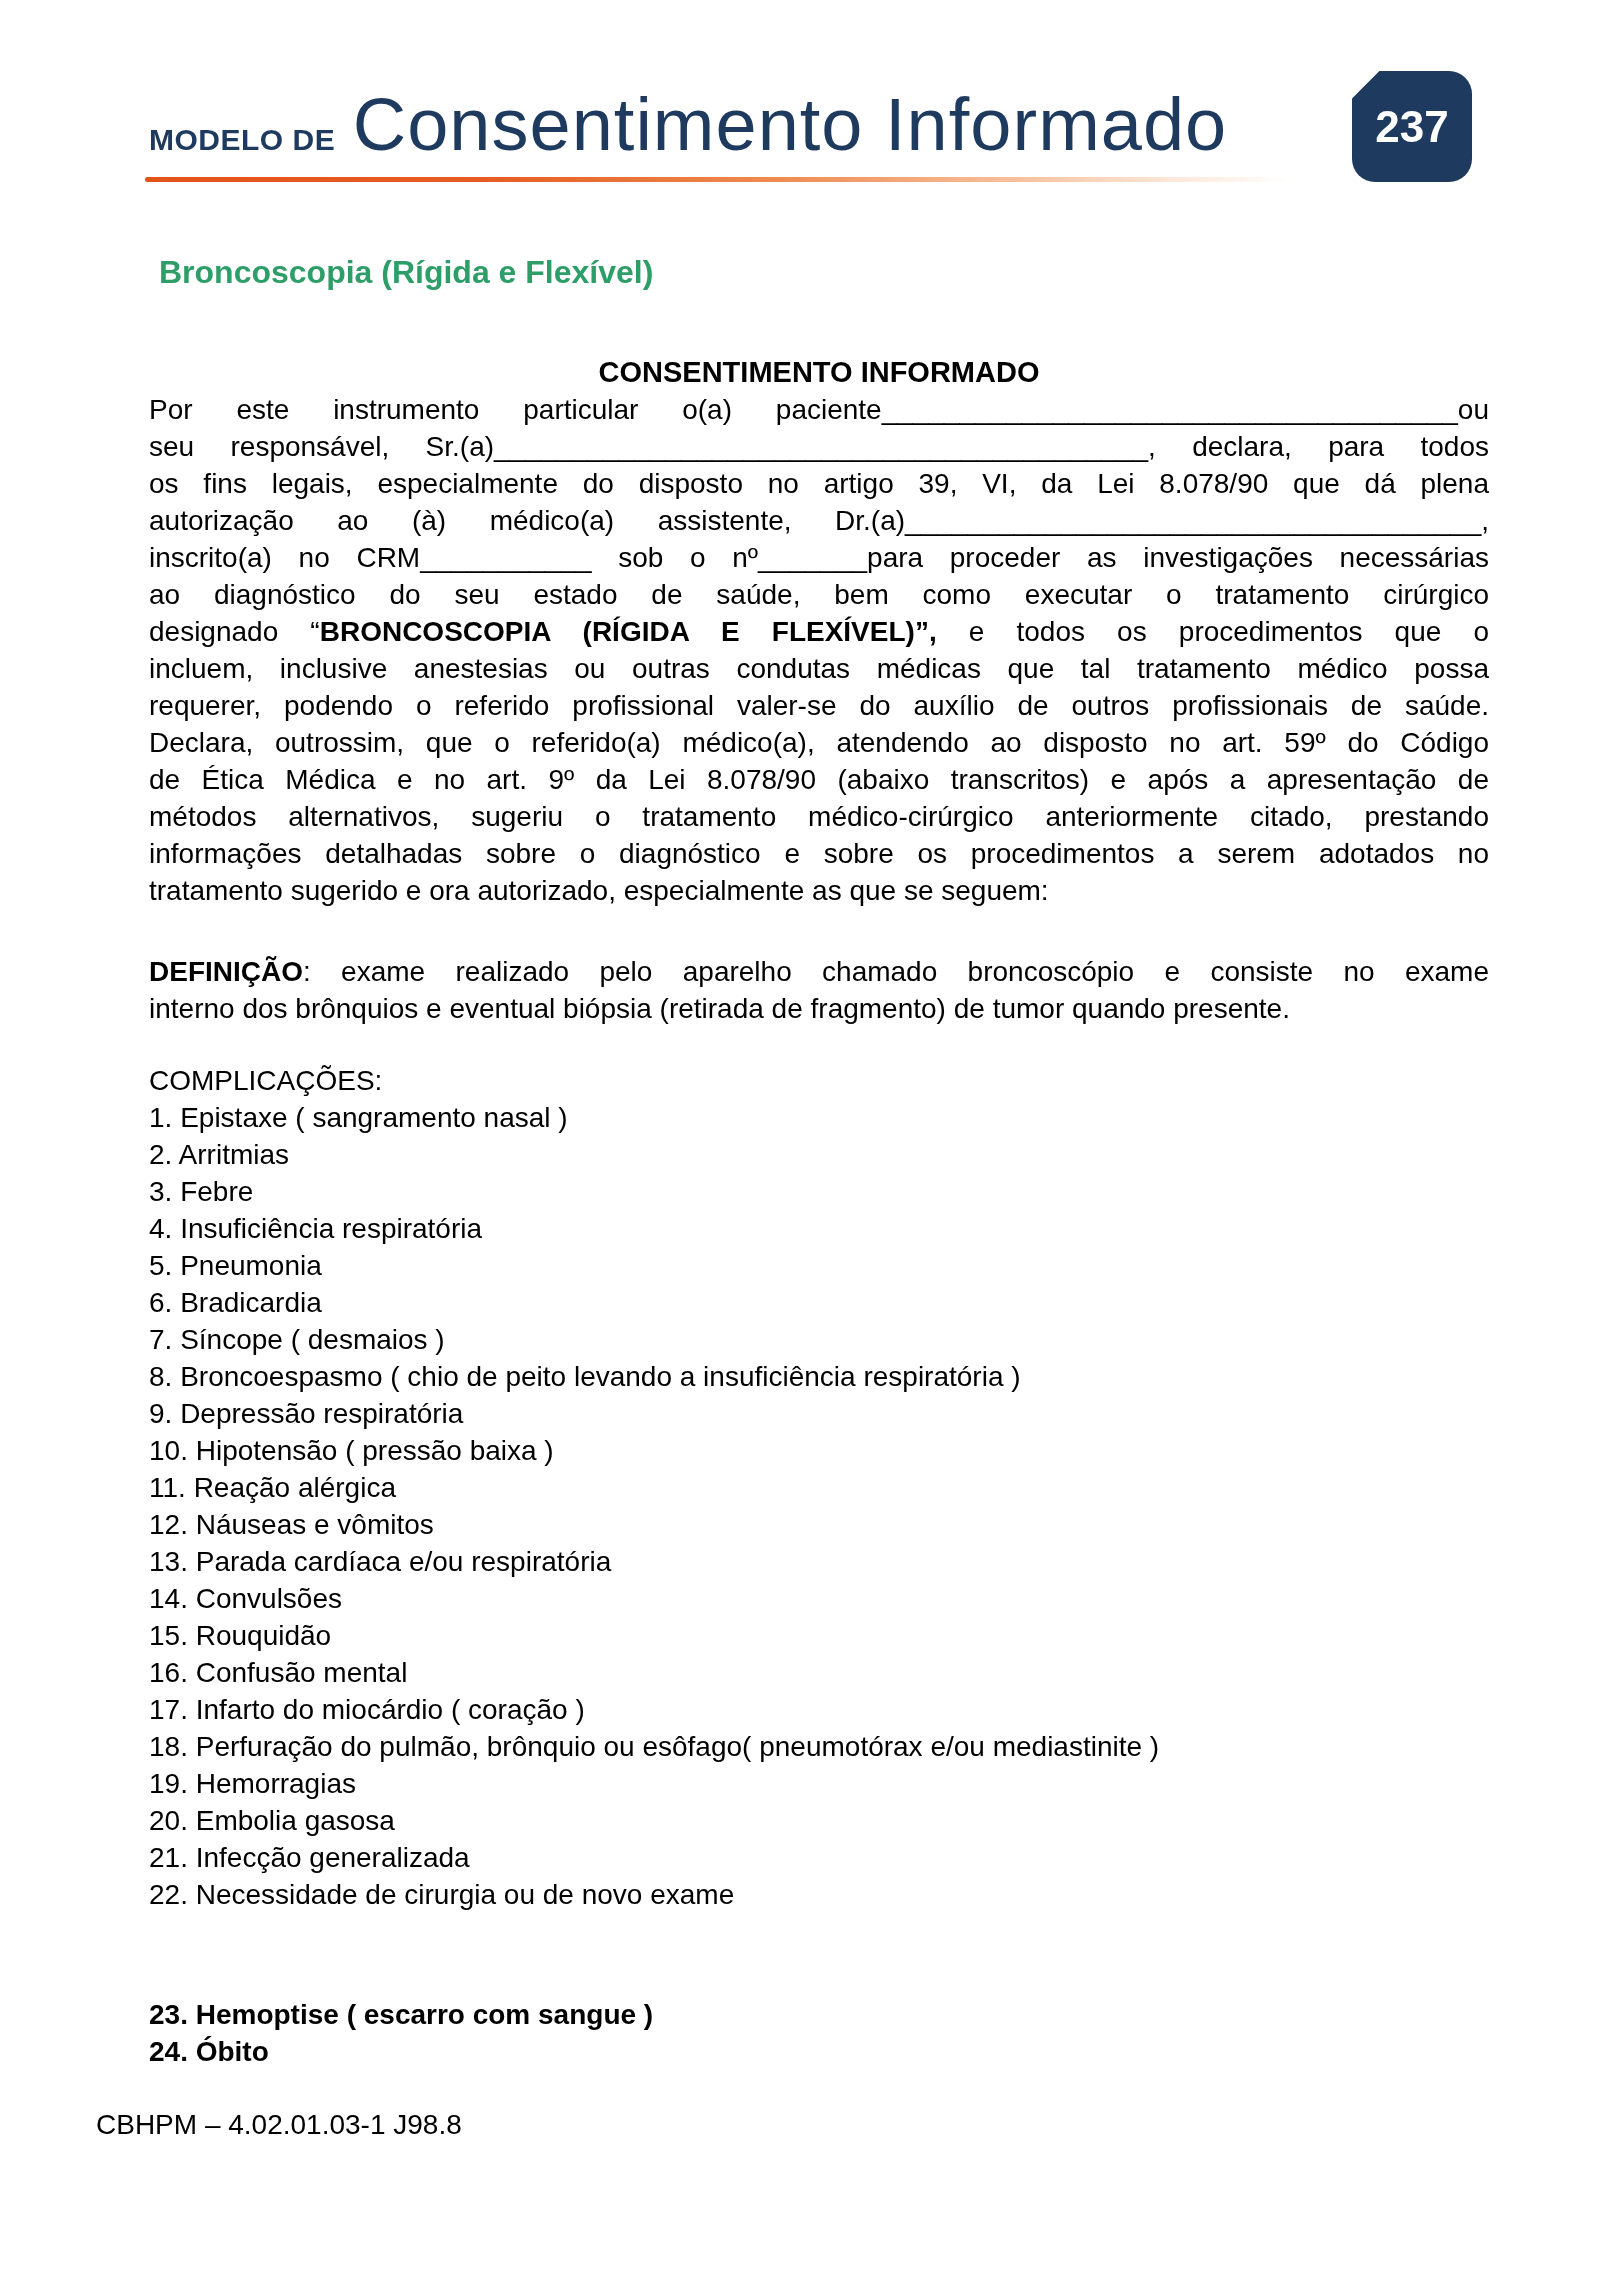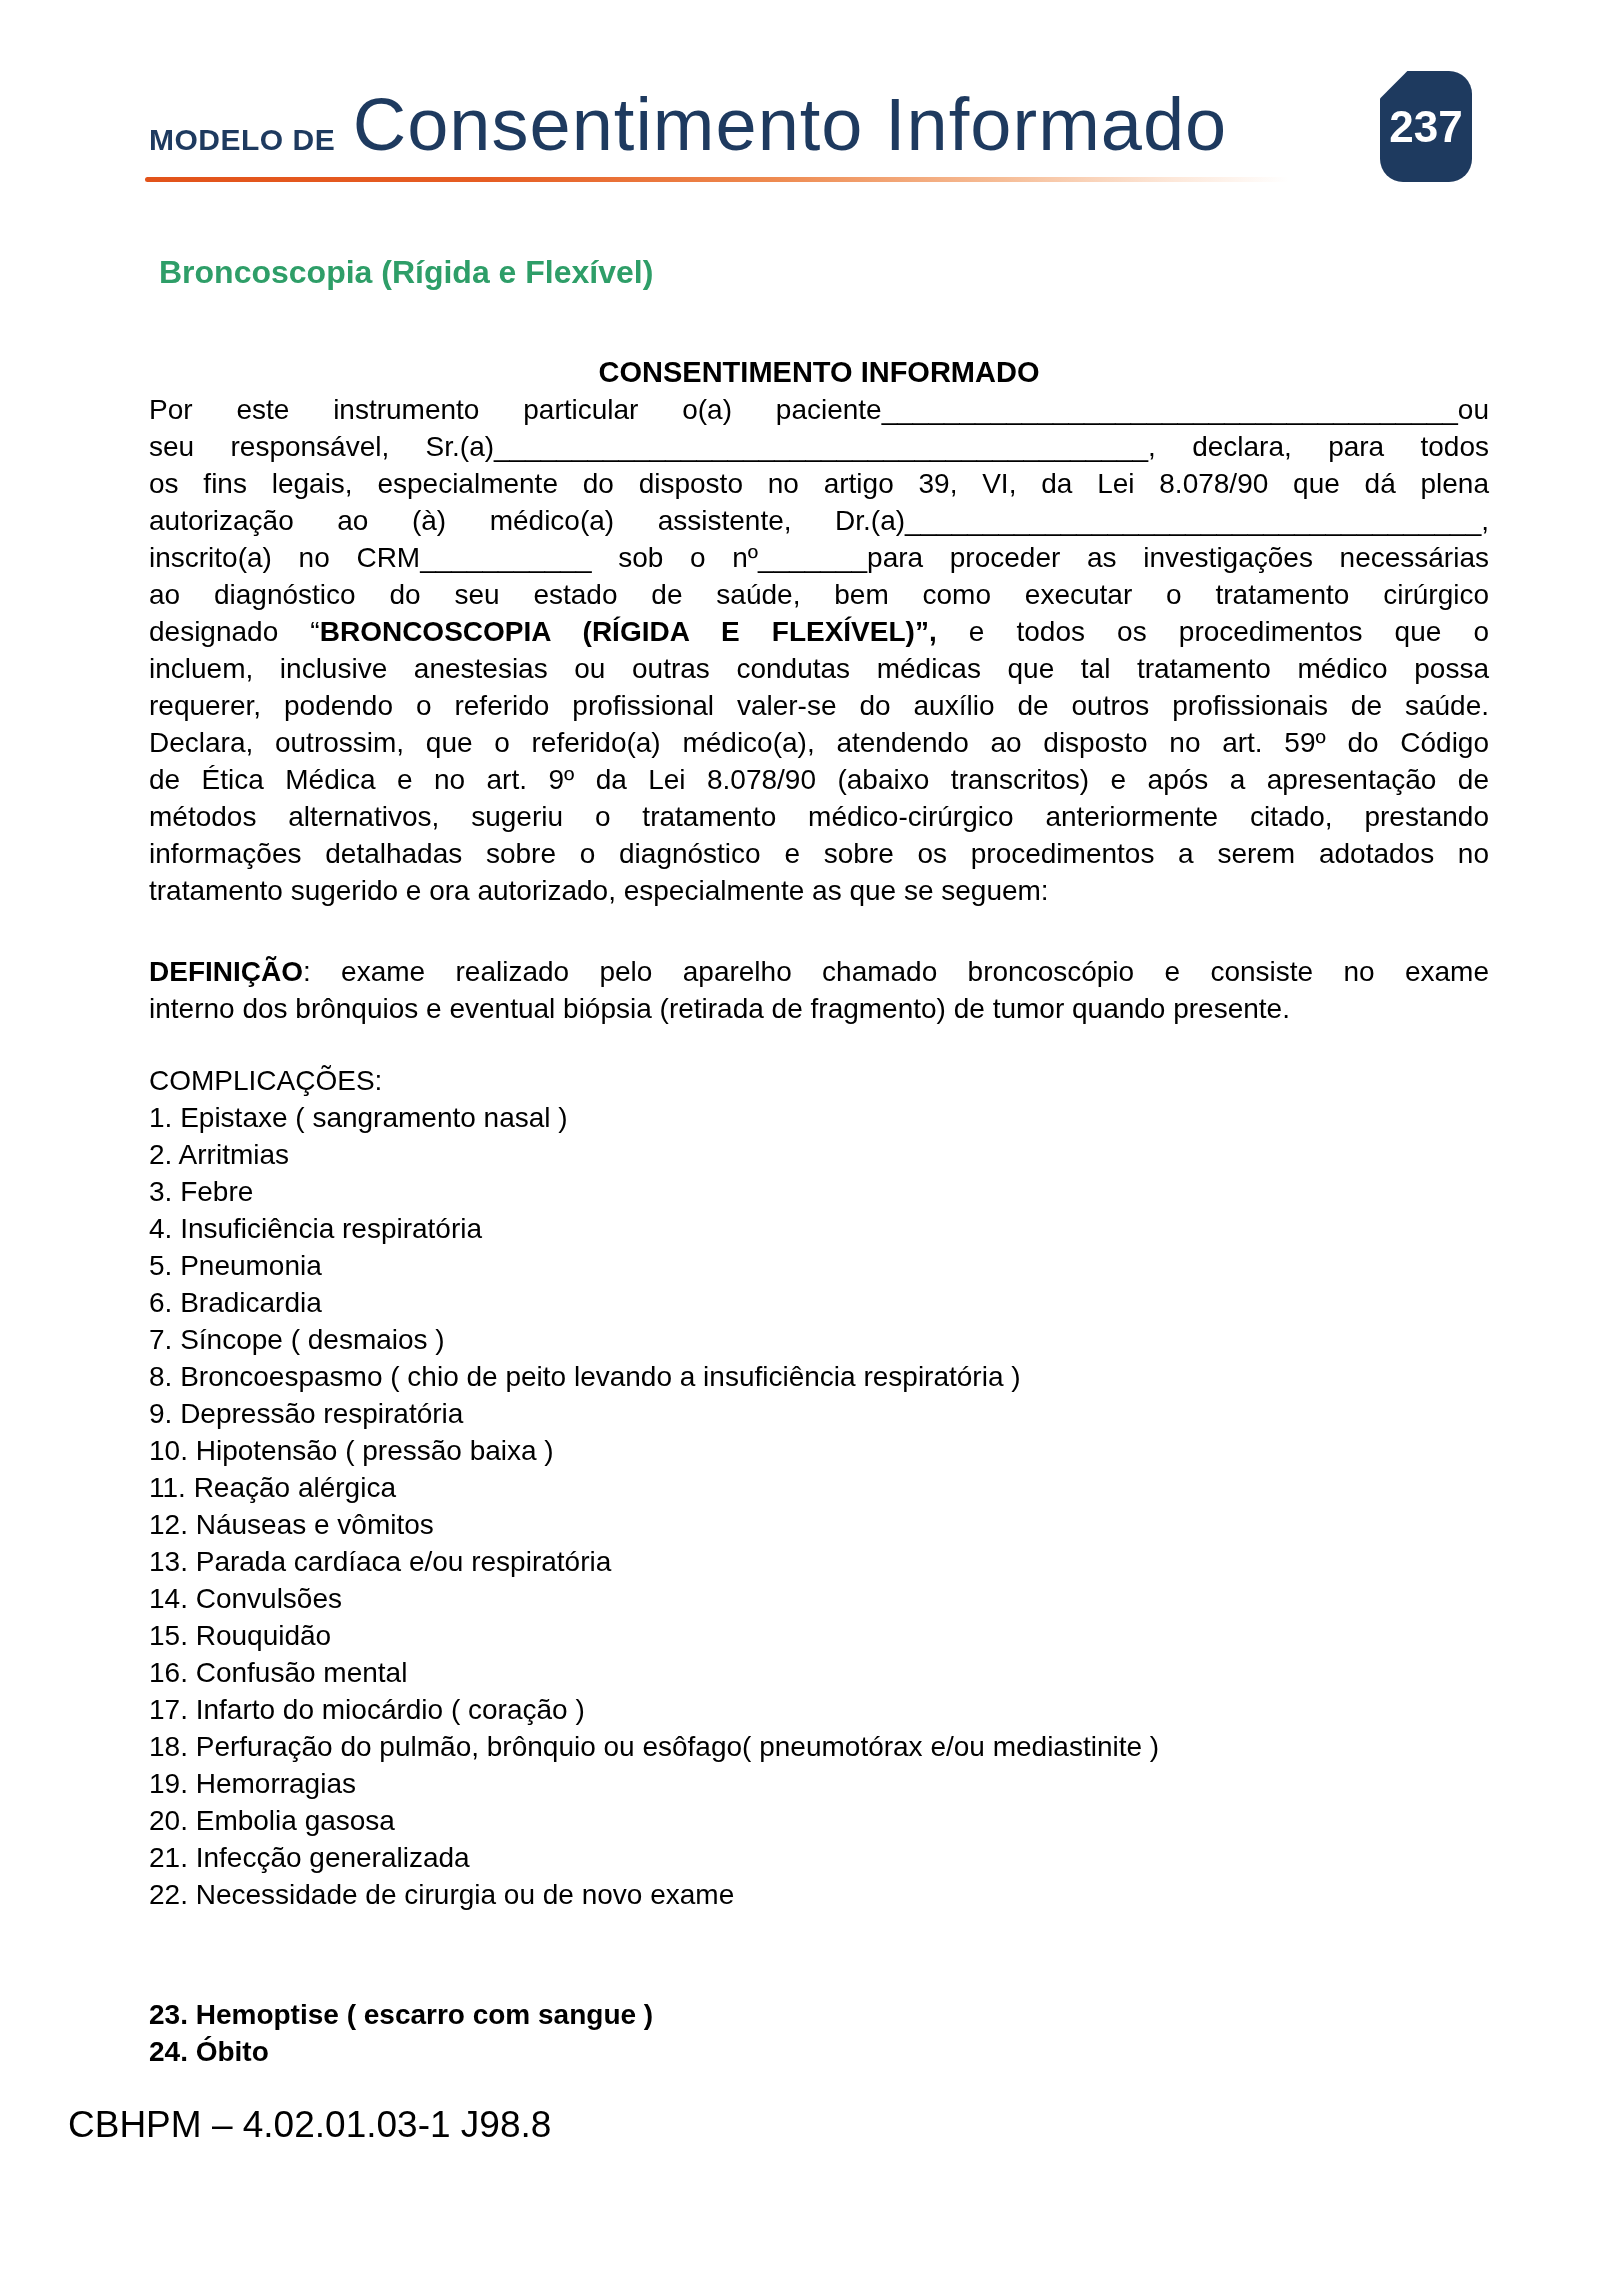--- a/index.html
+++ b/index.html
@@ -41,21 +41,21 @@
     margin-top: 14.7px;
     width: 1144px;
     height: 4.9px;
     background: linear-gradient(to right,
       #e2531a 0%, #e65d23 30%, #ee8a50 55%, #f6bd97 75%, #fde8da 90%, #ffffff 100%);
   }
   .page-badge {
     position: absolute;
     top: 71px;
     right: 149px;
-    width: 92px;
+    width: 120px;
     height: 111px;
     background: #1e3a5f;
     clip-path: polygon(27.4px 0, 100% 0, 100% 100%, 0 100%, 0 27.4px);
     display: flex;
     align-items: center;
     justify-content: center;
     color: #ffffff;
     font-weight: bold;
     font-size: 44px;
   }
@@ -85,22 +85,22 @@
     padding-right: 132px;
     font-size: 28px;
     line-height: 37px;
   }
   .consent   { }
   .definition{ margin-top: 44px; }
   .complications { margin-top: 35px; }
   .extra-items   { margin-top: 83px; font-weight: bold; }
   .footer {
     margin-top: 36px;
-    padding-left: 68px;
-    font-size: 37px;
+    padding-left: 96px;
+    font-size: 28px;
     line-height: 37px;
   }
   .jline { text-align: justify; text-align-last: justify; }
   .lline { text-align: left; }
   .b { font-weight: bold; }
 </style>
 </head>
 <body>
 
 <div class="page">

